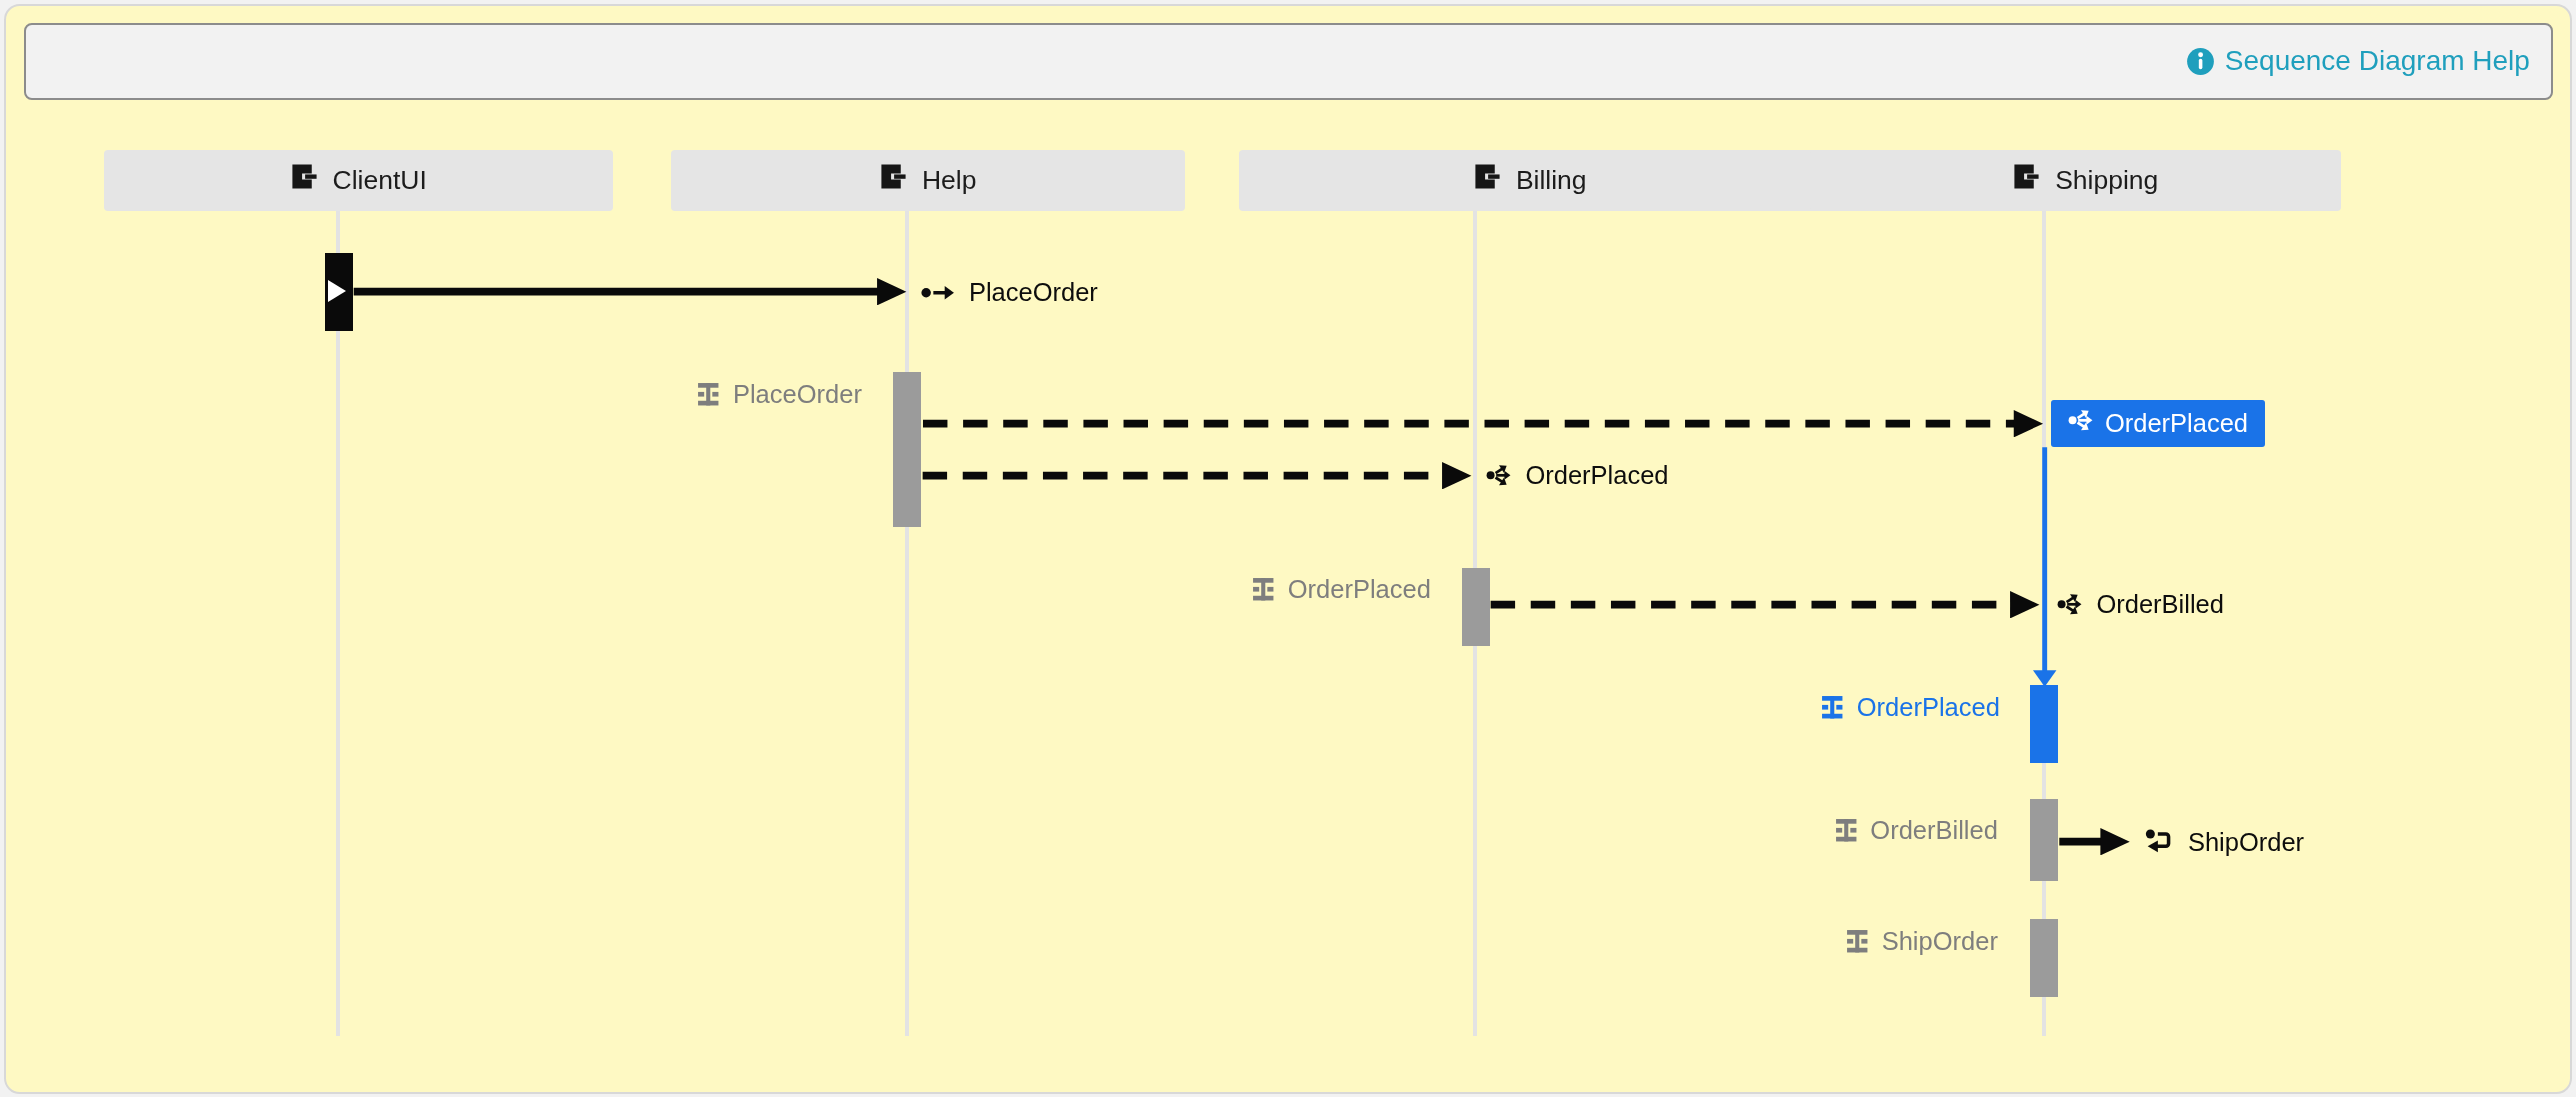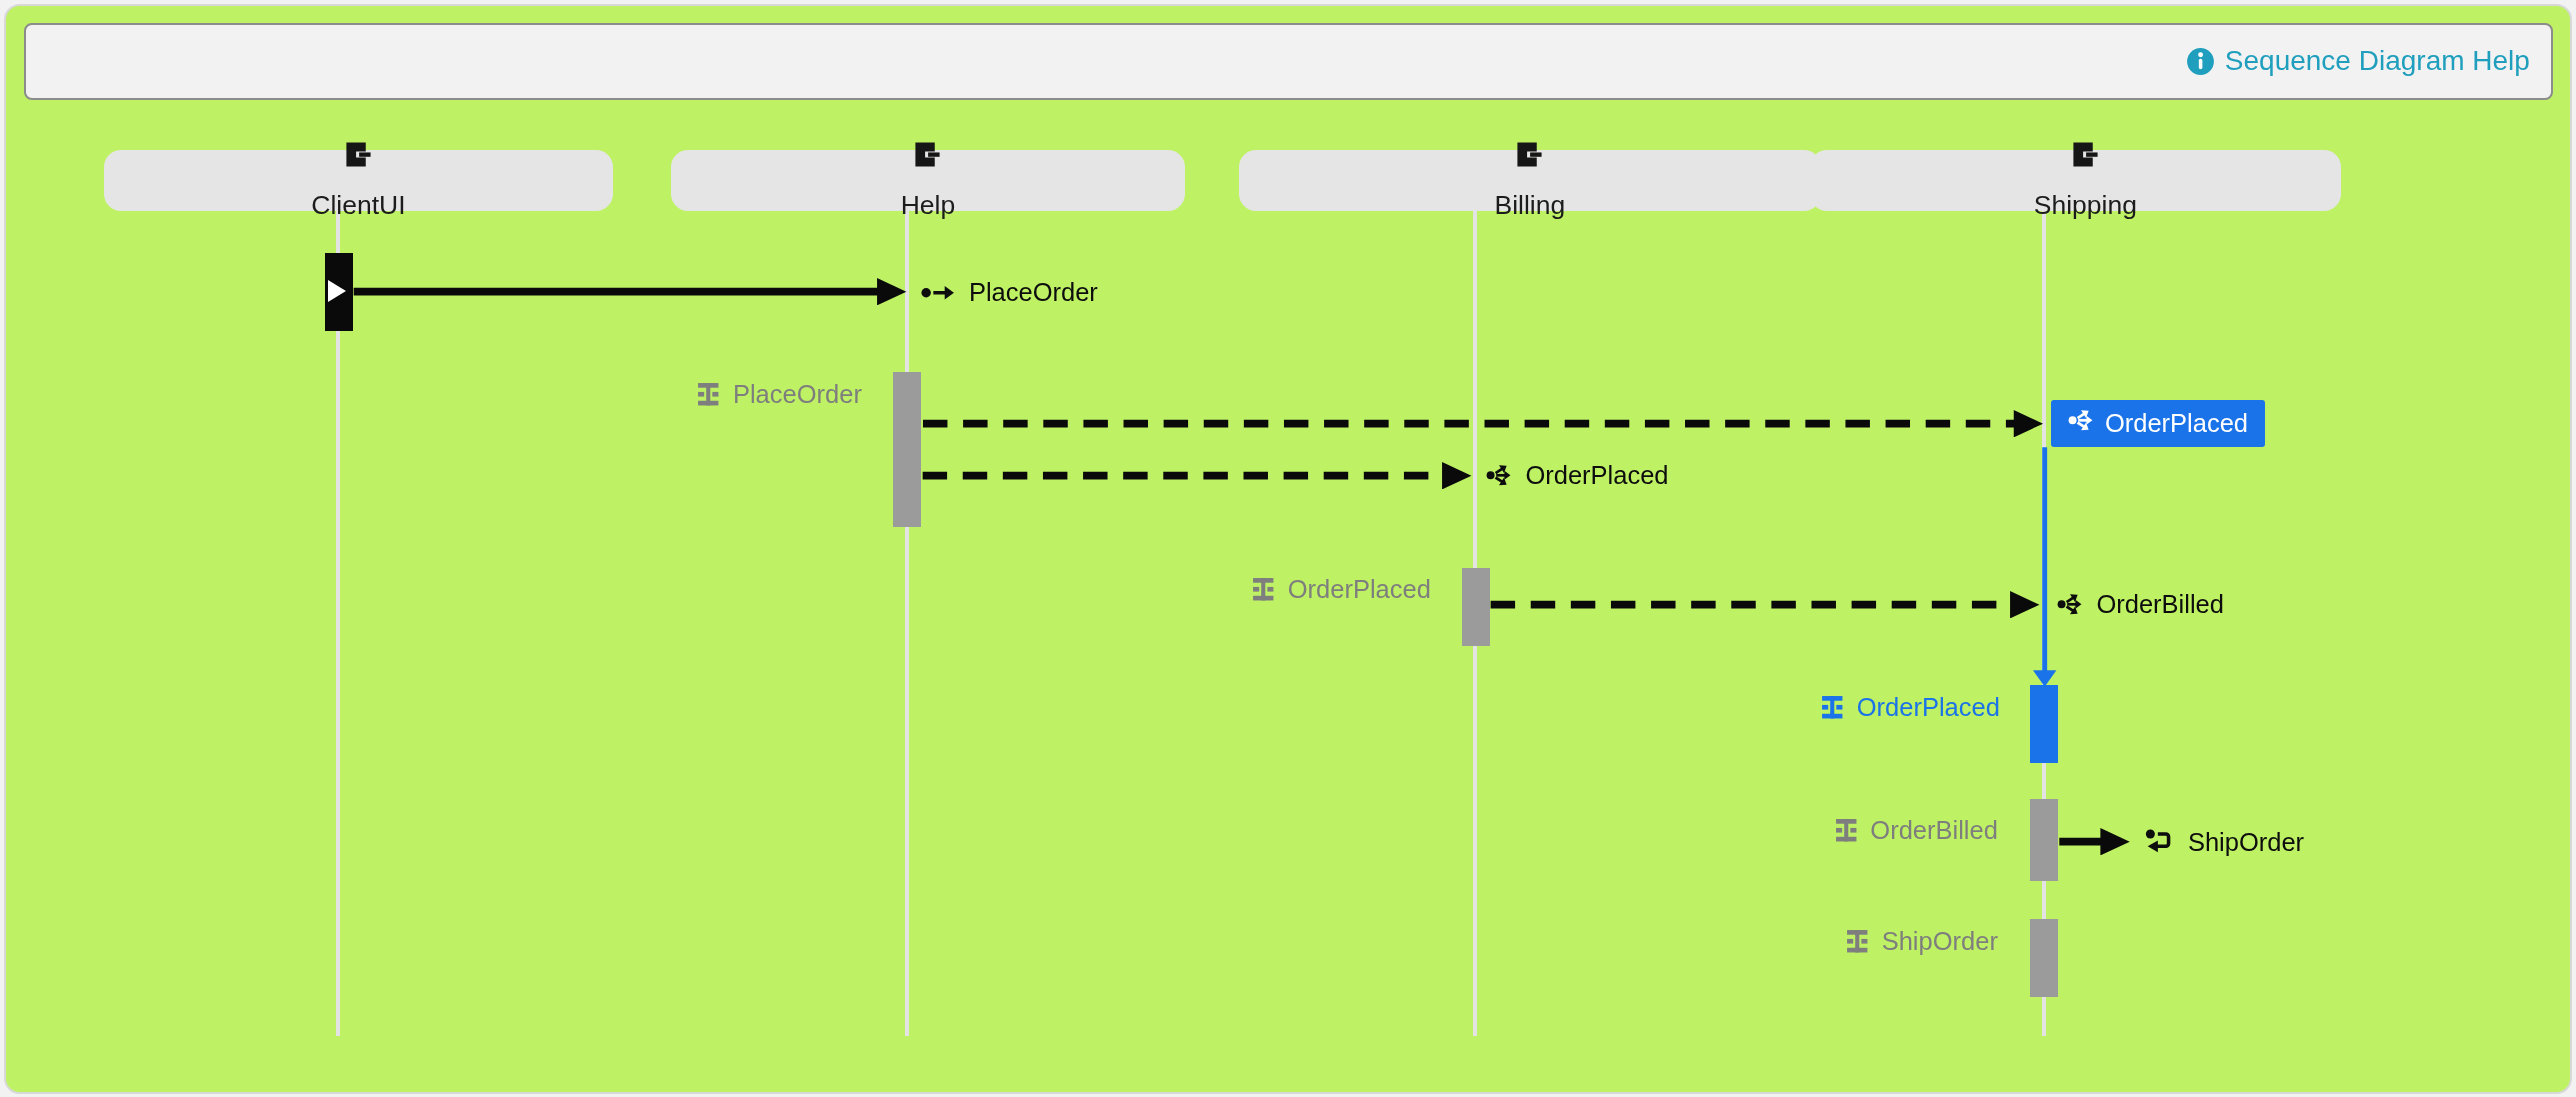--- a/index.html
+++ b/index.html
@@ -1,28 +1,28 @@
 <!DOCTYPE html>
 <html><head>
 <meta charset="utf-8">
 <style>
   html,body{margin:0;padding:0;background:#f2f2f2;font-family:"Liberation Sans",sans-serif;}
   .stage{position:relative;width:2576px;height:1098px;background:#f2f2f2;overflow:hidden;}
-  .app{position:absolute;left:3.9px;top:3.9px;width:2564px;height:1086px;background:#bef264;
+  .app{position:absolute;left:3.9px;top:3.9px;width:2564px;height:1086px;background:#fef9c3;
        border:2px solid #d8d8d8;border-radius:15.7px;}
   .toolbar{position:absolute;left:18.6px;top:16.7px;width:2525px;height:73px;background:#f2f2f2;
        border:2px solid #8c8c8c;border-radius:7.8px;}
   .help-link{position:absolute;right:21.6px;top:50%;transform:translateY(-50%);
        display:flex;align-items:center;gap:9.8px;color:#1f9fbd;font-size:28px;cursor:pointer;}
   .help-link svg{display:block;}
 
   
-  .ep-header{position:absolute;top:144px;height:61px;background:#e5e5e5;border-radius:17px;
+  .ep-header{position:absolute;top:144px;height:61px;background:#e5e5e5;border-radius:4px;
        display:flex;align-items:center;justify-content:center;gap:13.7px;
-       font-size:26.5px;color:#1c1c1c;flex-direction:column;}
+       font-size:26.5px;color:#1c1c1c;}
   .ep-clientui{left:98px;width:509px;}
   .ep-sales{left:665px;width:514px;}
   .ep-billing{left:1233px;width:582px;}
   .ep-shipping{left:1804px;width:511px;padding-left:20px;}
 
   
   .lifeline{position:absolute;top:205px;width:3.9px;height:825px;background:#e3e3e3;}
   .ll-clientui{left:330px;}
   .ll-sales{left:899px;}
   .ll-billing{left:1467px;}

